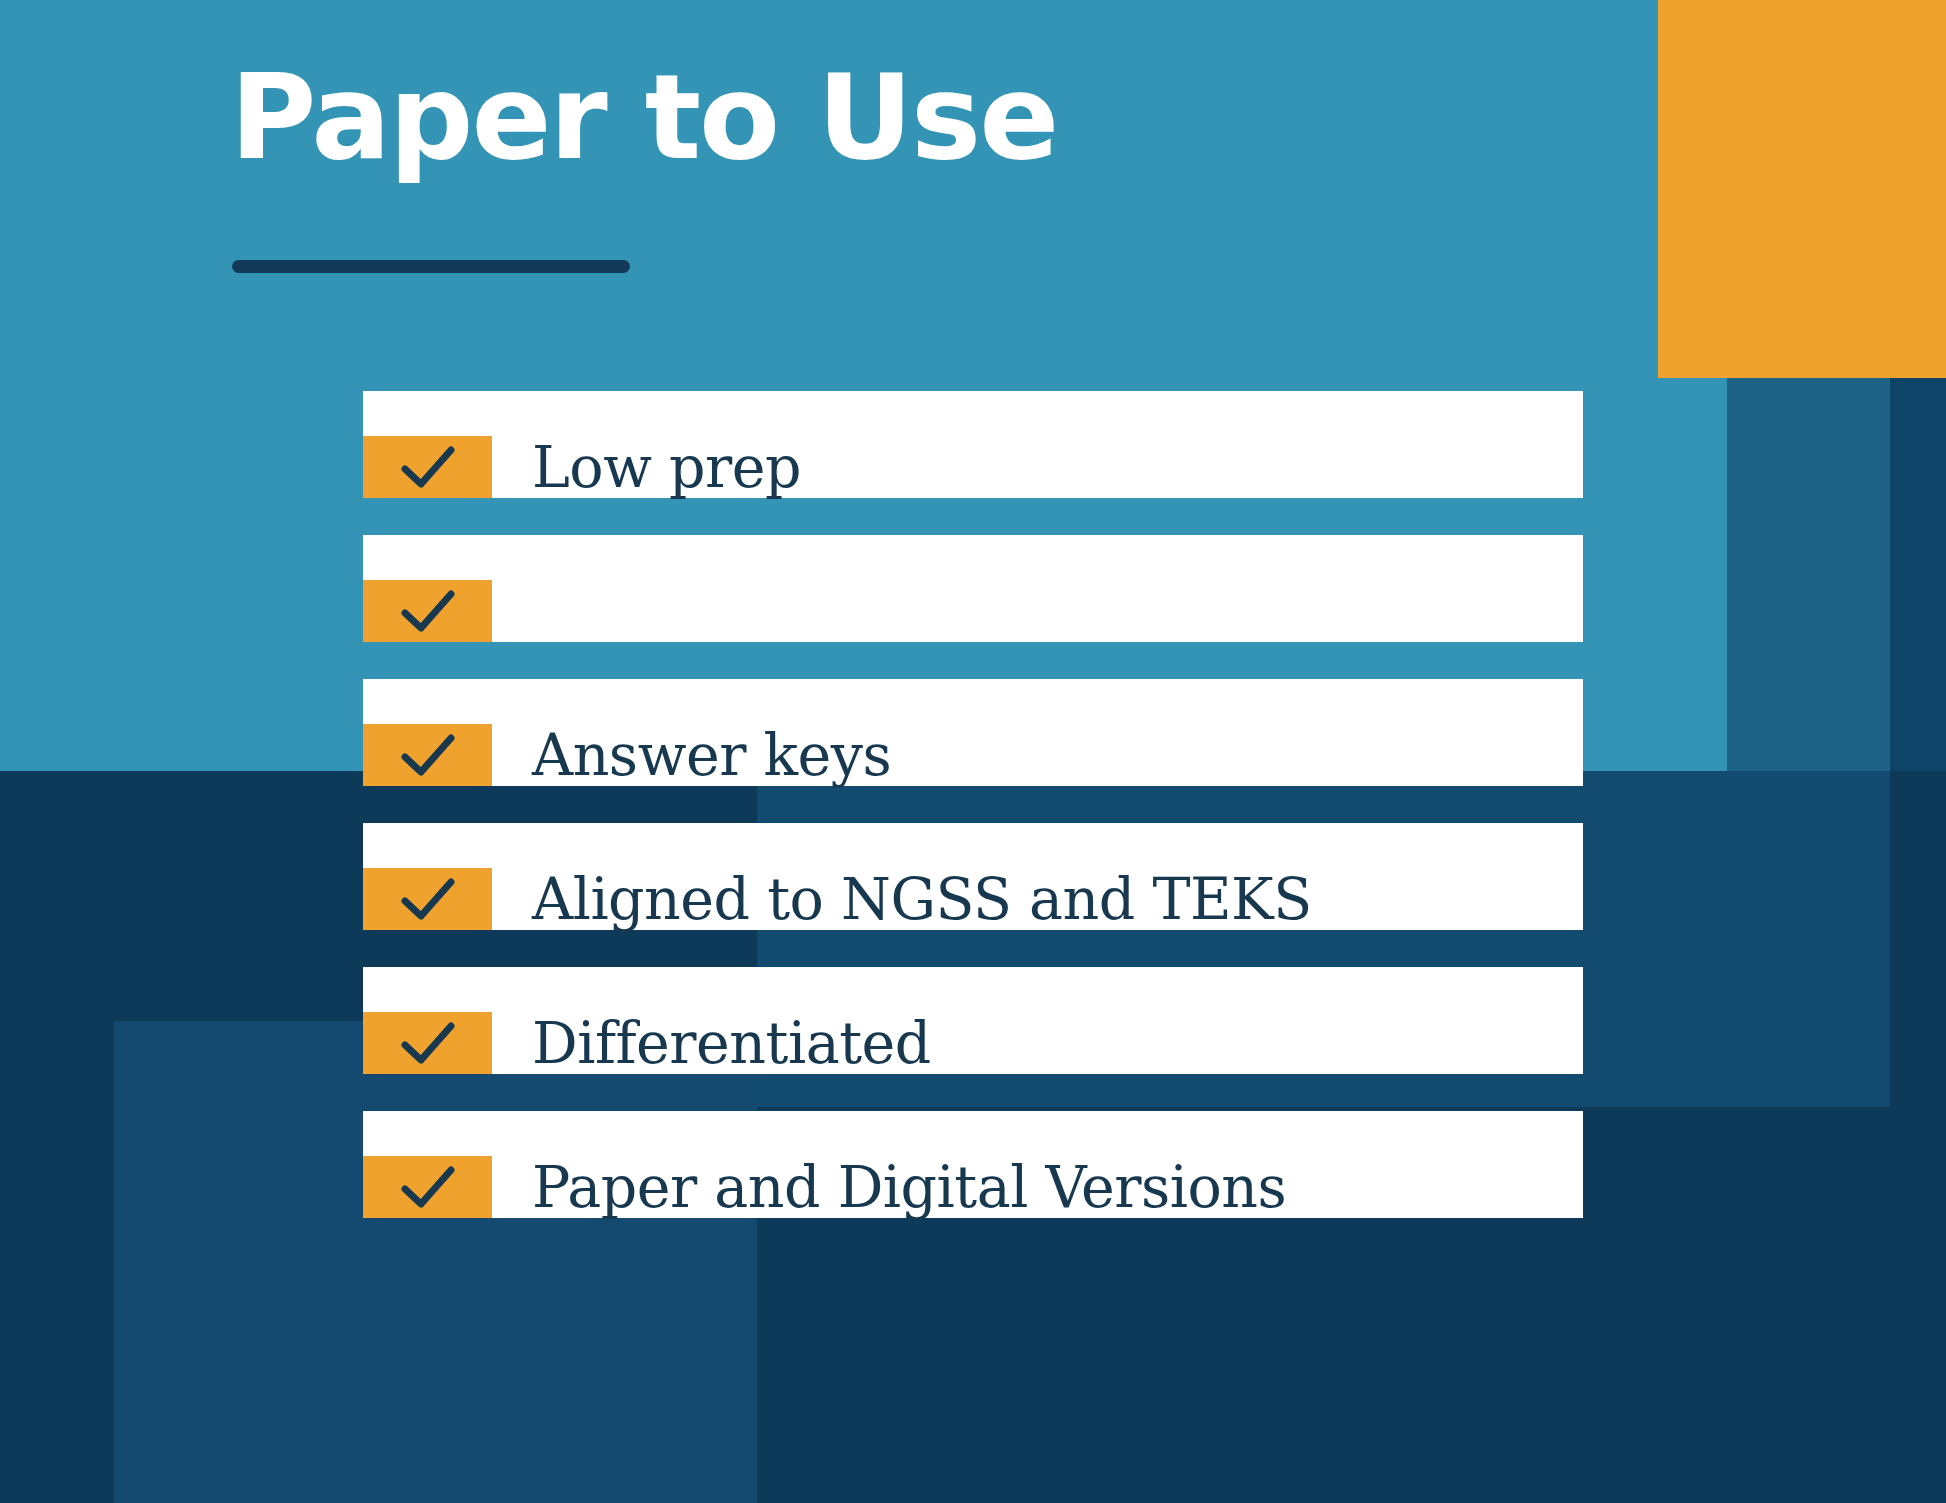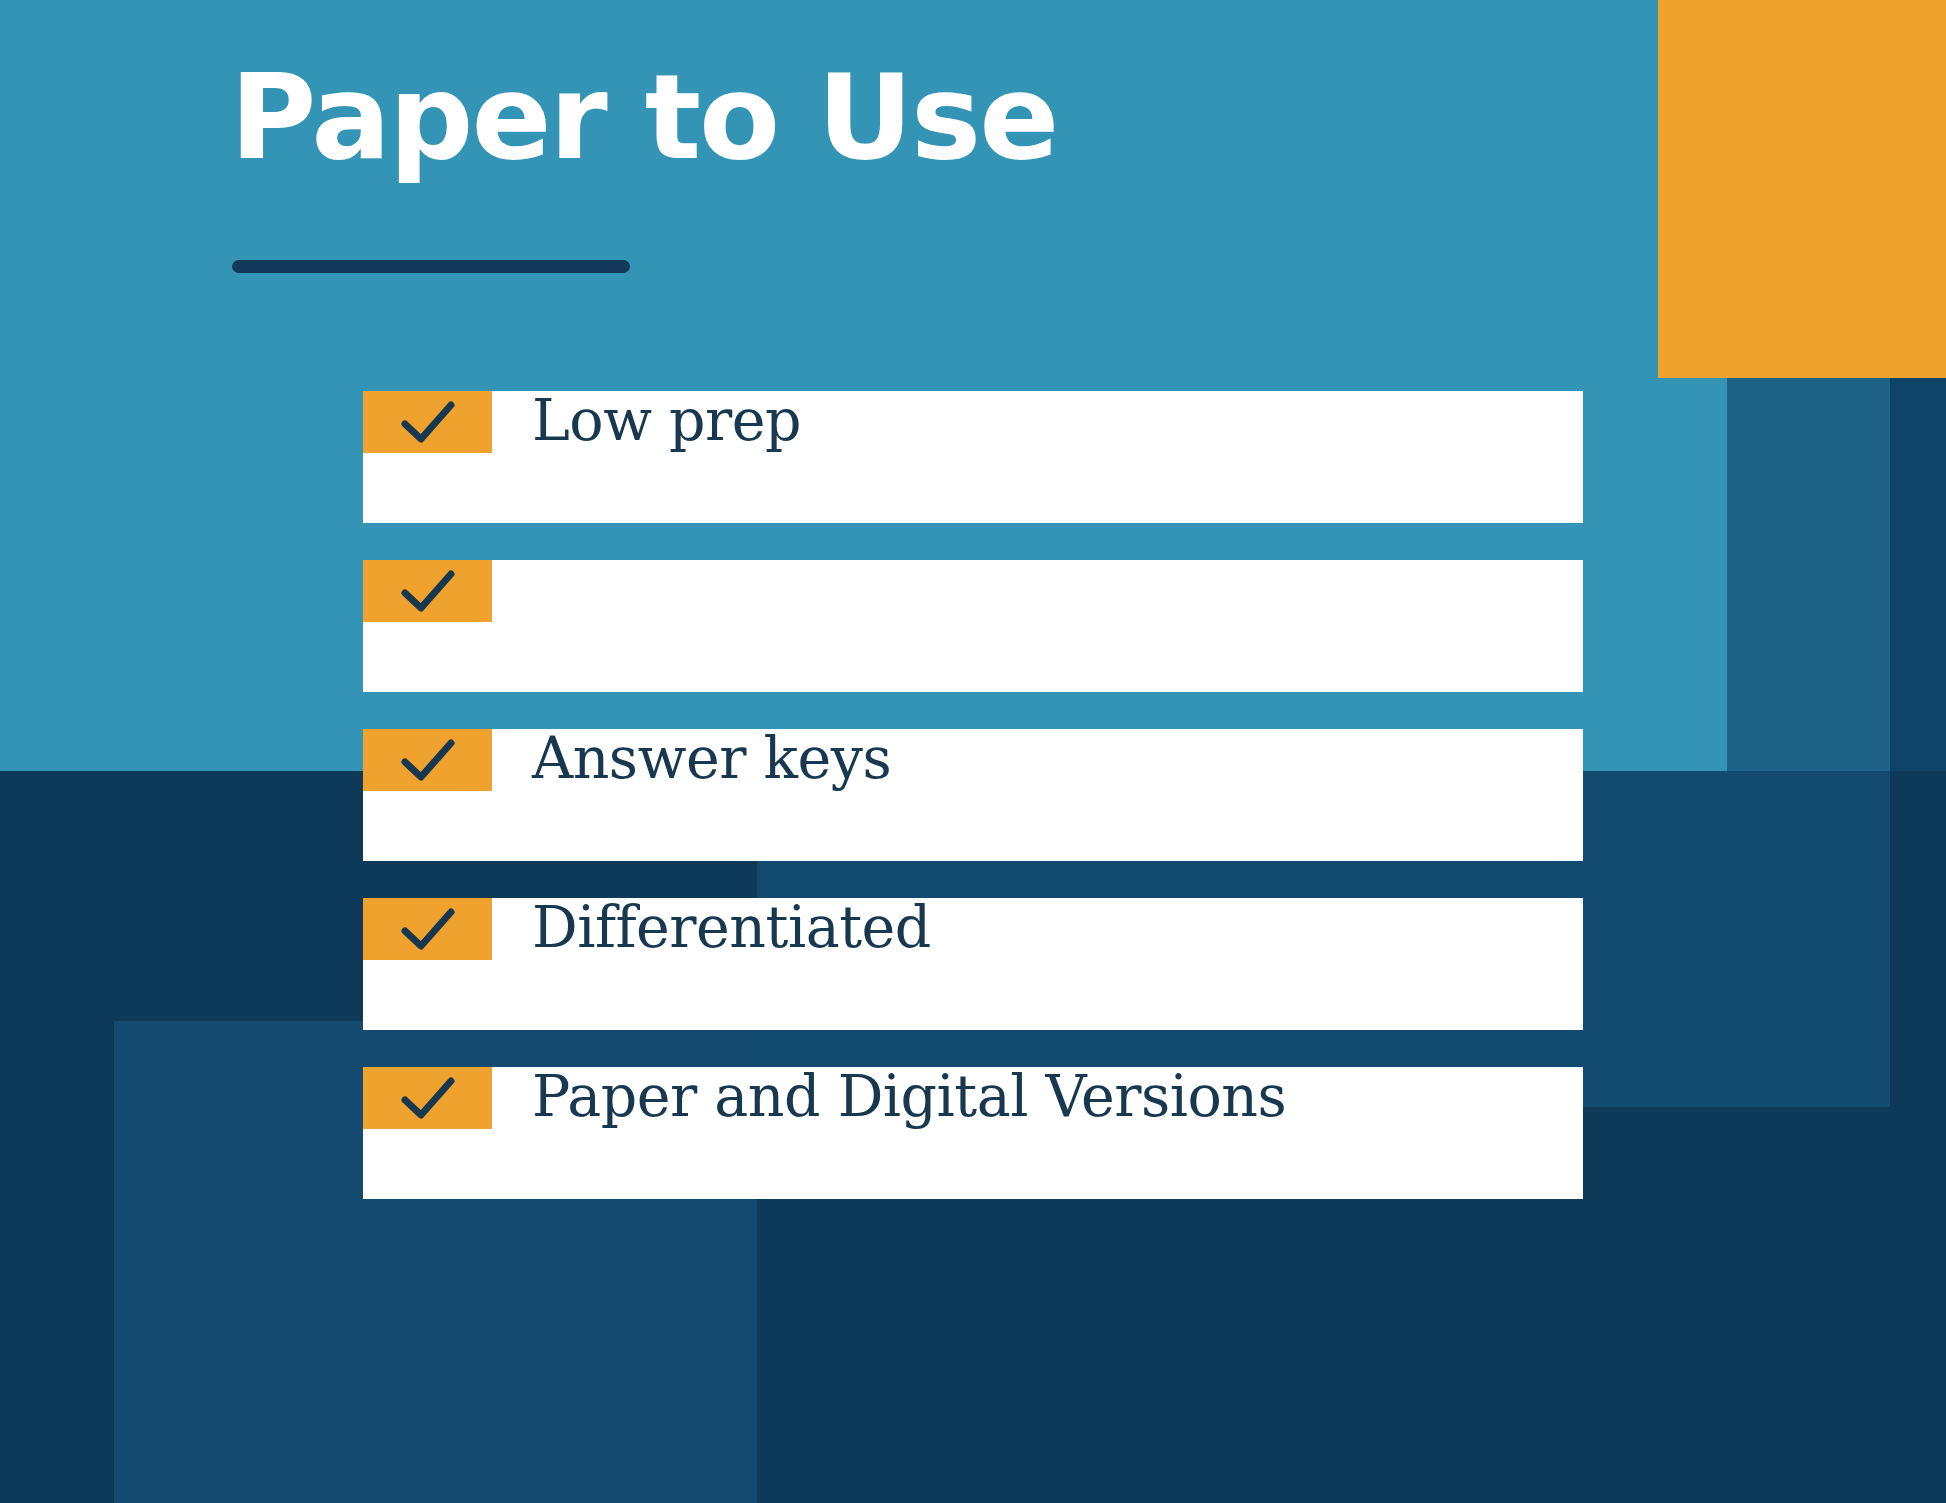--- a/index.html
+++ b/index.html
@@ -106,22 +106,22 @@
 
   
   .checklist {
     position: absolute;
     left: 363px;
     top: 391px;
     width: 1220px;
   }
   .check-row {
     display: flex;
-    align-items: flex-start;
-    height: 132px;
+    align-items: flex-end;
+    height: 107px;
     margin-bottom: 37px;
     background: #ffffff;
   }
   .check-row:last-child { margin-bottom: 8px; }
 
   .check-box {
     flex: 0 0 129px;
     width: 129px;
     background: #f0a22e;
     display: flex;
@@ -184,20 +184,28 @@
 
     <div class="check-row">
       <div class="check-box">
         <svg class="check-mark" viewBox="0 0 62 62">
           <path d="M8 33 L24 48 L54 14" fill="none" stroke="#17384f" stroke-width="7" stroke-linecap="round" stroke-linejoin="round"></path>
         </svg>
       </div>
       <div class="check-label">Answer keys</div>
     </div>
 
+    <div class="check-row">
+      <div class="check-box">
+        <svg class="check-mark" viewBox="0 0 62 62">
+          <path d="M8 33 L24 48 L54 14" fill="none" stroke="#17384f" stroke-width="7" stroke-linecap="round" stroke-linejoin="round"></path>
+        </svg>
+      </div>
+      <div class="check-label">Aligned to NGSS and TEKS</div>
+    </div>
 
     <div class="check-row">
       <div class="check-box">
         <svg class="check-mark" viewBox="0 0 62 62">
           <path d="M8 33 L24 48 L54 14" fill="none" stroke="#17384f" stroke-width="7" stroke-linecap="round" stroke-linejoin="round"></path>
         </svg>
       </div>
       <div class="check-label">Differentiated</div>
     </div>
 

